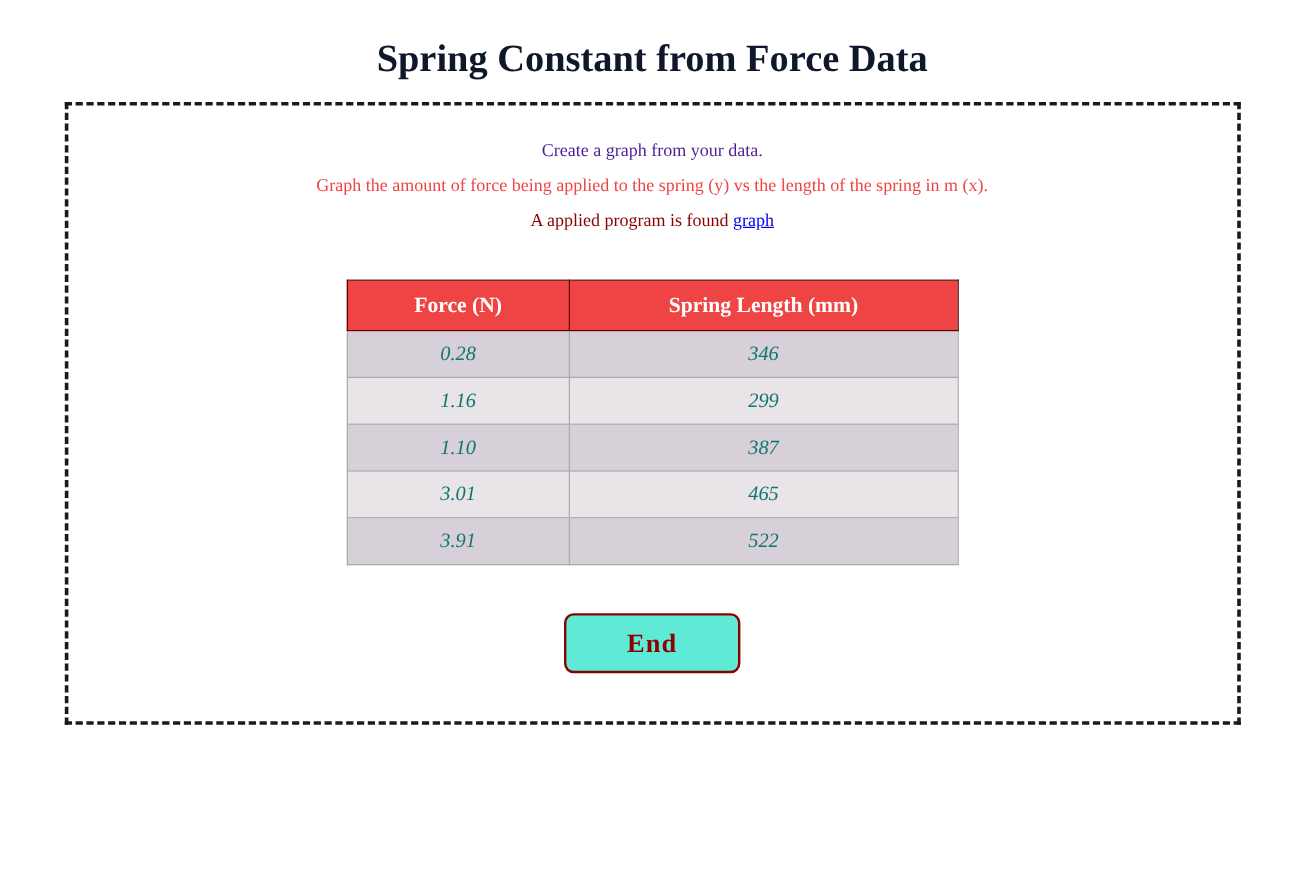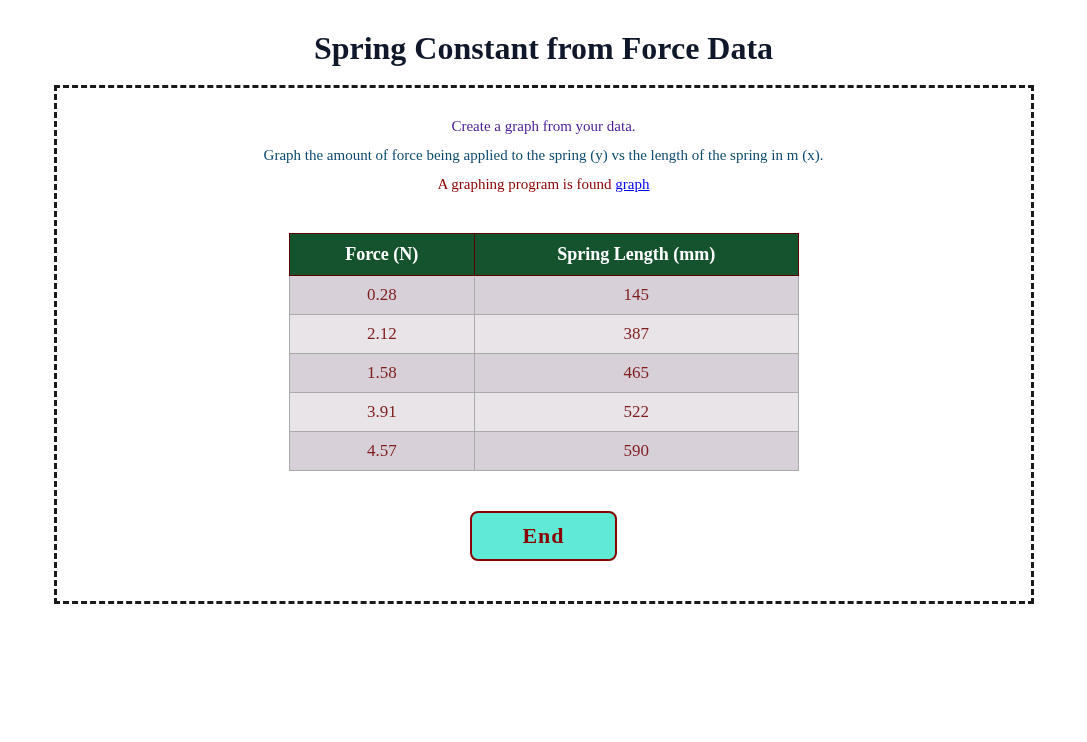--- a/index.html
+++ b/index.html
@@ -38,21 +38,21 @@
     }
 
     .instruction-line1 {
       color: #4c1d95;
       font-size: 15px;
       text-align: center;
       margin-bottom: 12px;
     }
 
     .instruction-line2 {
-      color: #0c4a6e;
+      color: #ef4444;
       font-size: 15px;
       text-align: center;
       margin-bottom: 12px;
     }
 
     .graphing-link-line {
       color: #8B0000;
       font-size: 15px;
       text-align: center;
       margin-bottom: 40px;
@@ -63,43 +63,44 @@
       text-decoration: underline;
     }
 
     .data-table {
       border-collapse: collapse;
       width: 510px;
       margin-bottom: 40px;
     }
 
     .data-table thead tr th {
-      background-color: #14532d;
+      background-color: #ef4444;
       color: #ffffff;
       font-size: 18px;
       font-weight: bold;
       padding: 10px 20px;
       text-align: center;
       border: 1px solid #5a0000;
     }
 
     .data-table tbody tr:nth-child(odd) {
       background-color: #d8d0d8;
     }
 
     .data-table tbody tr:nth-child(even) {
       background-color: #e8e4e8;
     }
 
     .data-table tbody tr td {
-      color: #7f1d1d;
+      color: #0f766e;
       font-size: 17px;
       padding: 9px 20px;
       text-align: center;
       border: 1px solid #aaa;
+      font-style: italic;
     }
 
     .end-button {
       background-color: #5eead4;
       color: #8B0000;
       font-size: 22px;
       font-family: Georgia, 'Times New Roman', serif;
       font-weight: bold;
       border: 2px solid #8B0000;
       border-radius: 8px;
@@ -113,49 +114,49 @@
 
 <h1 class="page-title">Spring Constant from Force Data</h1>
 
 <div class="dashed-border-box">
 
   <p class="instruction-line1">Create a graph from your data.</p>
 
   <p class="instruction-line2">Graph the amount of force being applied to the spring (y) vs the length of the spring in m (x).</p>
 
   <p class="graphing-link-line">
-    <span>A graphing program is found </span><a href="#">graph</a>
+    <span>A applied program is found </span><a href="#">graph</a>
   </p>
 
   <table class="data-table">
     <thead>
       <tr>
         <th>Force (N)</th>
         <th>Spring Length (mm)</th>
       </tr>
     </thead>
     <tbody id="table-body">
     <tr>
           <td>0.28</td>
-          <td>145</td>
+          <td>346</td>
         </tr>
         <tr>
-          <td>2.12</td>
+          <td>1.16</td>
+          <td>299</td>
+        </tr>
+        <tr>
+          <td>1.10</td>
           <td>387</td>
         </tr>
         <tr>
-          <td>1.58</td>
+          <td>3.01</td>
           <td>465</td>
         </tr>
         <tr>
           <td>3.91</td>
           <td>522</td>
-        </tr>
-        <tr>
-          <td>4.57</td>
-          <td>590</td>
         </tr>
       </tbody>
   </table>
 
   <button class="end-button">End</button>
 
 </div>
 
 </body></html>

